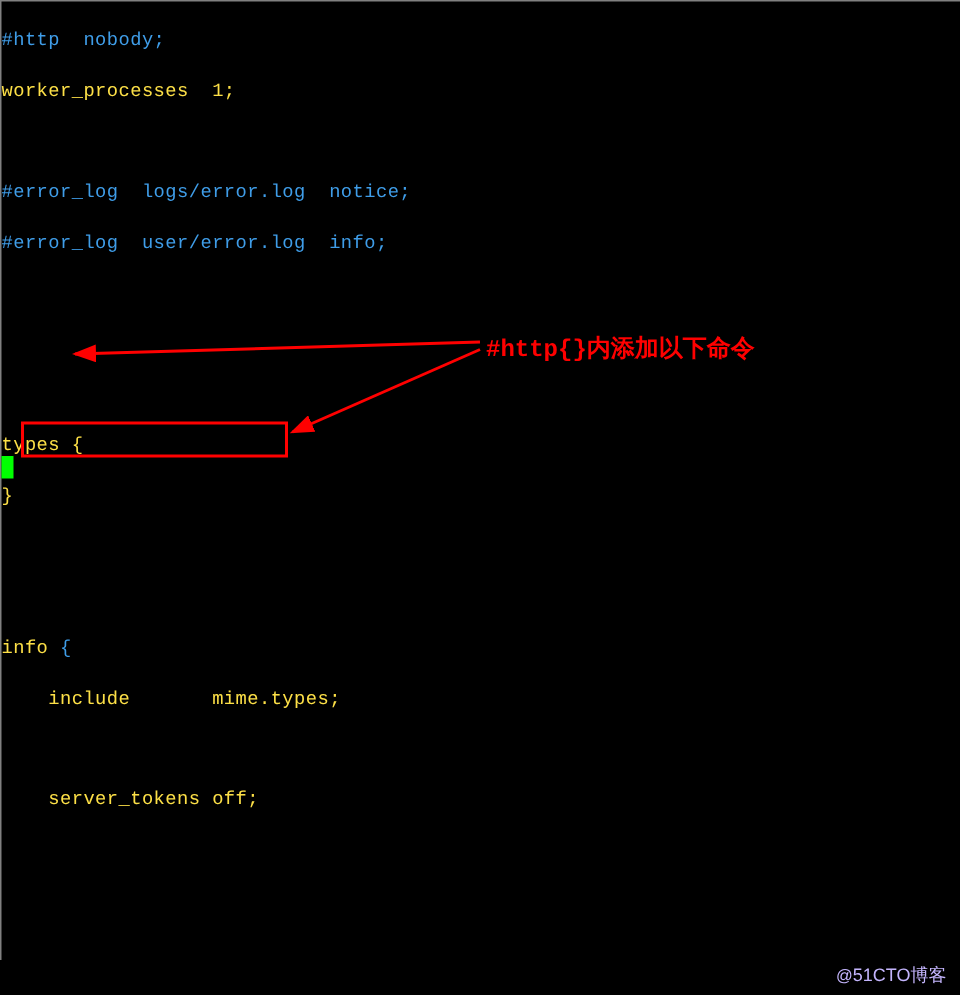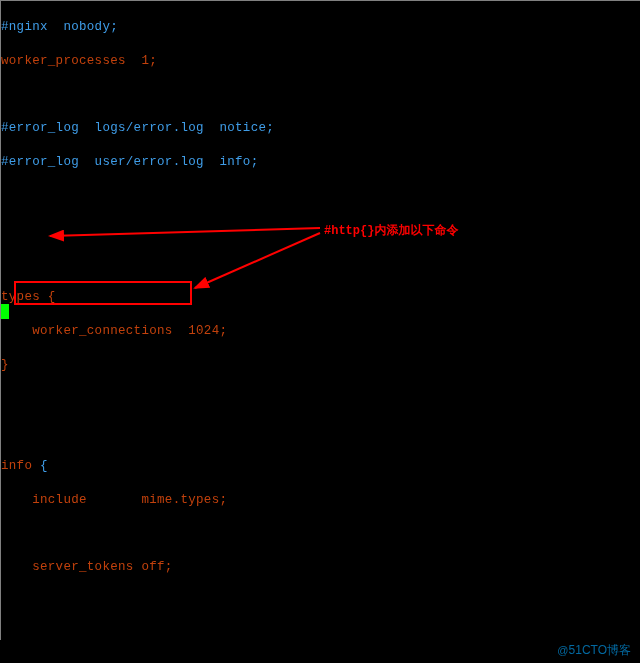--- a/index.html
+++ b/index.html
@@ -13,21 +13,21 @@
       overflow: hidden;
       color: #ffffff;
     }
     .editor {
       padding: 2px 1px;
       white-space: pre;
       line-height: 1.35;
       letter-spacing: 0.3px;
     }
     .c { color: #3f9de8; } 
-    .w { color: #c2410c; text-align: center; } 
+    .w { color: #fde047; text-align: center; } 
     .blank { height: 16.9px; }
     .line { height: 16.9px; }
     
     .cursor {
       position: absolute;
       left: 1px;
       top: 304px;
       width: 8px;
       height: 15px;
       background: #00ff00;
@@ -58,59 +58,58 @@
       width: 178px;
       height: 24px;
       border: 2px solid #ff0000;
       pointer-events: none;
     }
     .annotation-text {
       position: absolute;
       left: 324px;
       top: 222px;
       color: #ff0000;
-      font-size: 12px;
+      font-size: 16px;
       font-weight: bold;
       font-family: "SimSun", "Courier New", monospace;
     }
     svg.arrows {
       position: absolute;
       left: 0;
       top: 0;
       pointer-events: none;
     }
     .watermark {
       position: absolute;
       right: 9px;
       bottom: 4px;
-      color: #0369a1;
+      color: #c4b5fd;
       font-family: "Microsoft YaHei", sans-serif;
       font-size: 12px;
     }
     .wm-at {
       font-size: 11px;
     }
   </style>
 </head>
 <body>
 
 <div class="border-top"></div>
 <div class="border-left"></div>
 
 <div class="editor">
-<div class="line"><span class="c">#nginx  nobody;</span></div>
+<div class="line"><span class="c">#http  nobody;</span></div>
 <div class="line"><span class="w">worker_processes  1;</span></div>
 <div class="blank"></div>
 <div class="line"><span class="c">#error_log  logs/error.log  notice;</span></div>
 <div class="line"><span class="c">#error_log  user/error.log  info;</span></div>
 <div class="blank"></div>
 <div class="blank"></div>
 <div class="blank"></div>
 <div class="line"><span class="w">types {</span></div>
-<div class="line"><span class="w">    worker_connections  1024;</span></div>
 <div class="line"><span class="w">}</span></div>
 <div class="blank"></div>
 <div class="blank"></div>
 <div class="line"><span class="w">info </span><span class="c">{</span></div>
 <div class="line"><span class="w">    include       mime.types;</span></div>
 <div class="blank"></div>
 <div class="line"><span class="w">    server_tokens off;</span></div>
 
 
 

